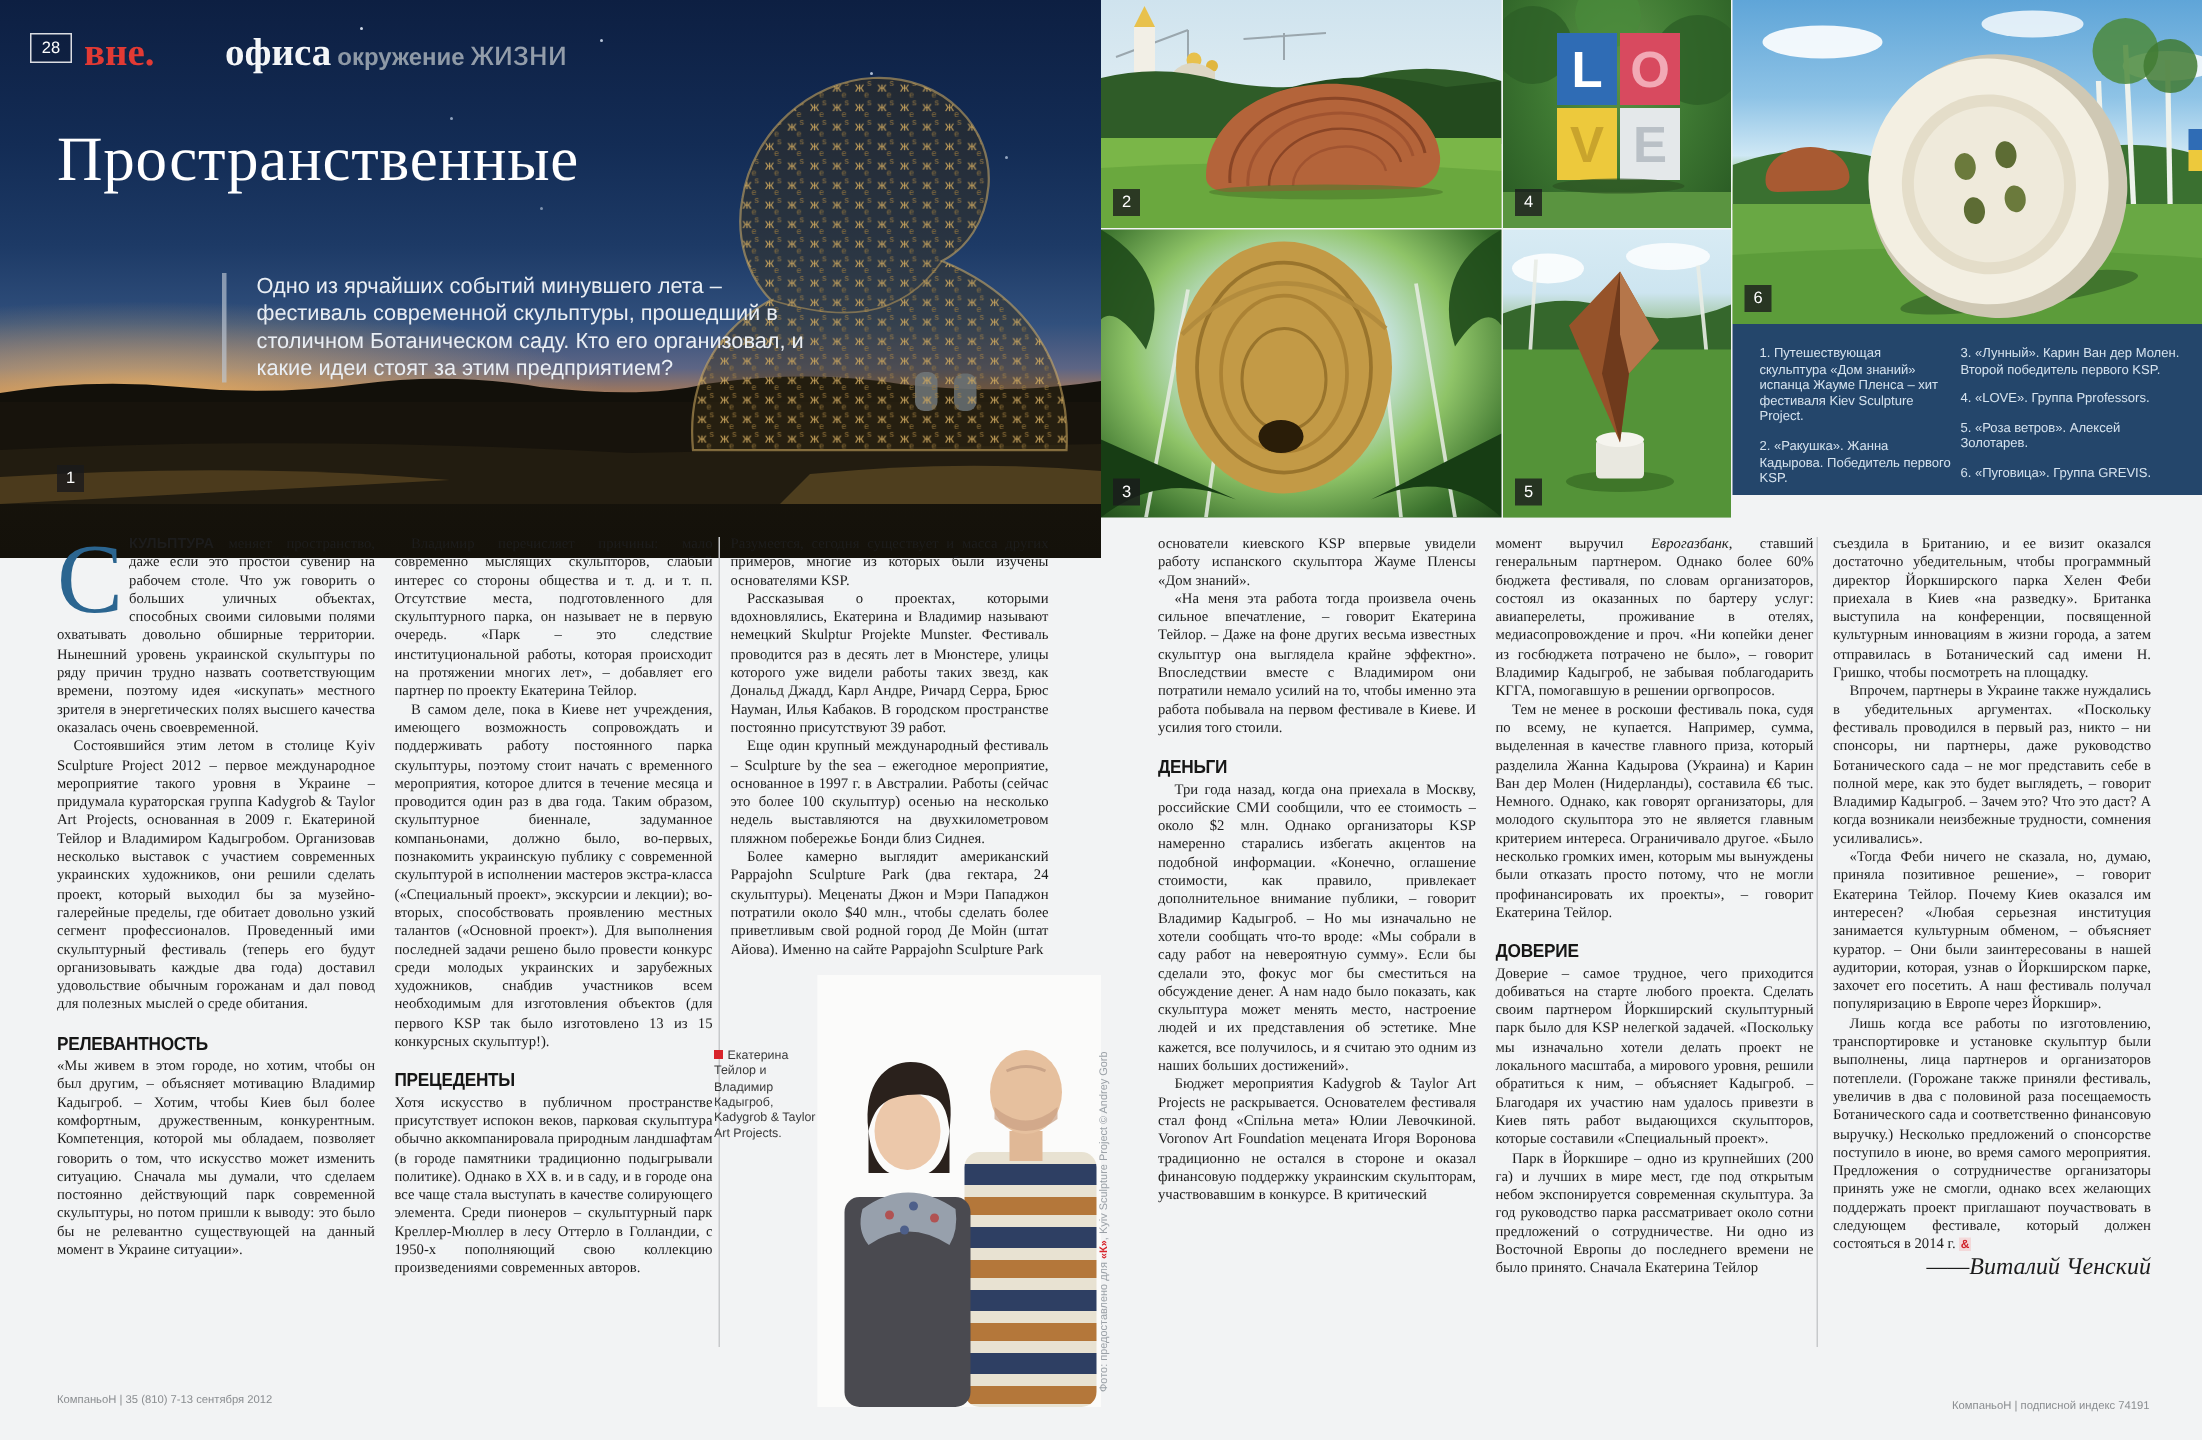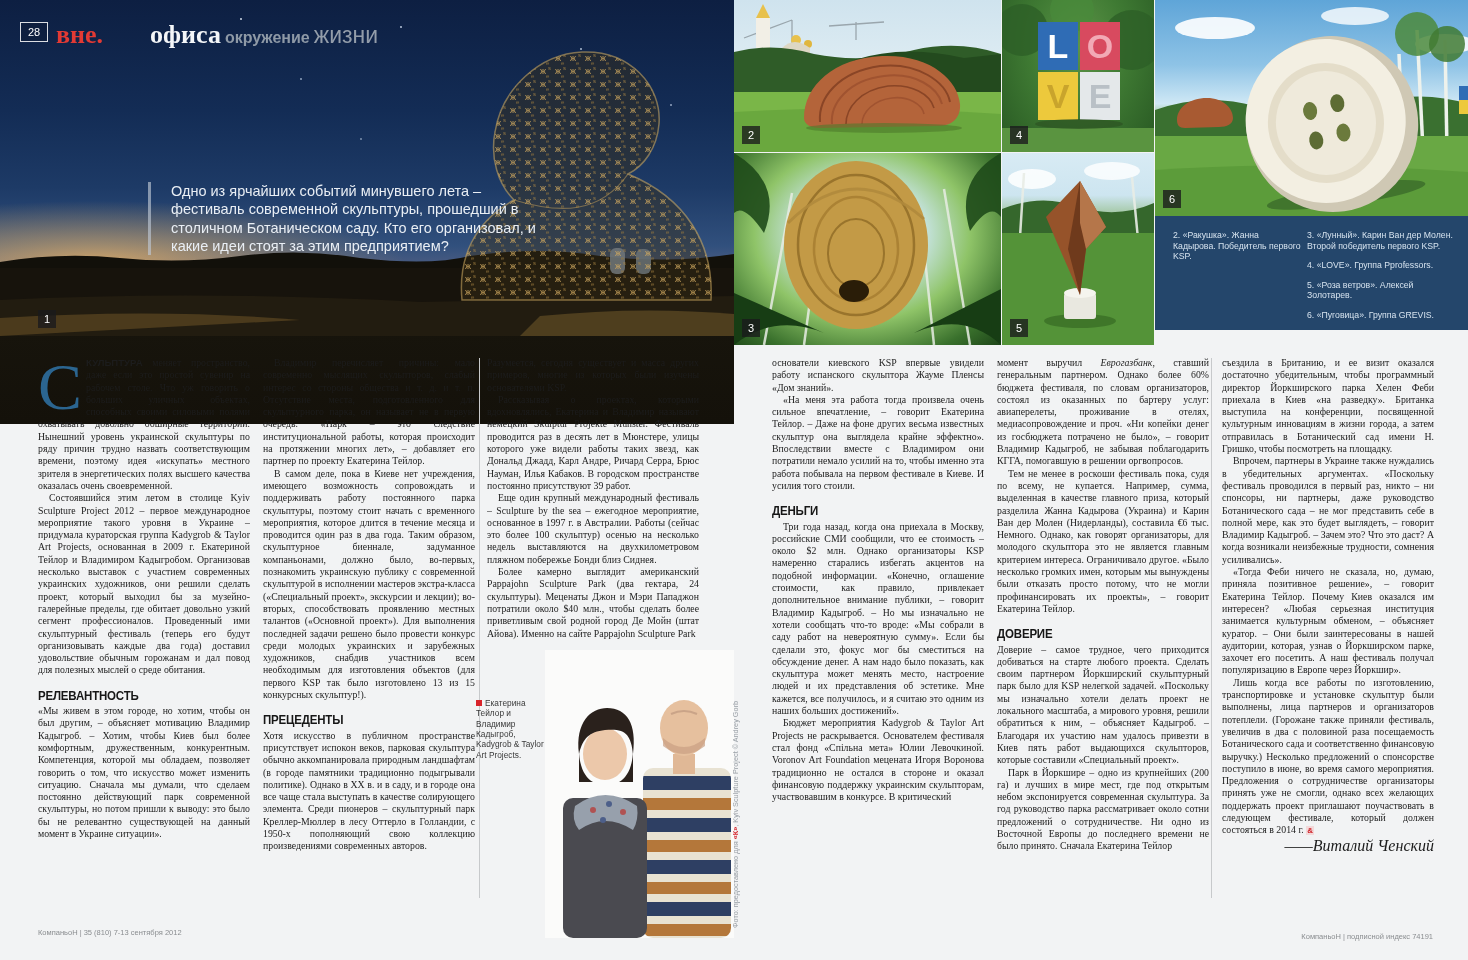--- a/index.html
+++ b/index.html
@@ -1,21 +1,21 @@
 <!DOCTYPE html>
 <html><head>
 <meta charset="utf-8">
 <style>
   html,body{margin:0;padding:0;background:#dfe1e3;}
   .spread{position:relative;width:1468px;height:960px;background:#f2f3f4;overflow:hidden;
           font-family:"Liberation Serif",serif;}
   .abs{position:absolute;}
 
   
-  .hero{position:absolute;left:0;top:0;width:734px;height:424px;overflow:hidden;
+  .hero{position:absolute;left:0;top:0;width:734px;height:372px;overflow:hidden;
         background:linear-gradient(180deg,#0d1f42 0%,#132c55 26%,#1d3a66 44%,#31507d 58%,
                    #5d6585 66%,#b97f4e 72%,#e8a95c 75%,#caa058 76.5%,#17140c 78%,#14110a 100%);}
   .hero .glow{position:absolute;left:-60px;top:190px;width:520px;height:120px;
         background:radial-gradient(ellipse at 30% 60%,rgba(248,186,98,.75),rgba(248,186,98,0) 60%);}
   .hero .stars{position:absolute;left:240px;top:18px;width:2px;height:2px;background:#cfd8e6;border-radius:50%;
         box-shadow:160px 8px #b9c6da,340px 30px #aebcd2,520px -4px #c2cede,640px 44px #9fb0c8,
                    60px 60px #8fa2bd,430px 86px #93a5c0,700px 110px #7e92ae,120px 120px #7e92ae;}
   .heroSvg{position:absolute;left:0;top:0;}
 
   .pagenum{border:1px solid rgba(255,255,255,.85);color:#fff;font-family:"Liberation Sans",sans-serif;
@@ -128,21 +128,21 @@
     <div class="abs" style="left:20px;top:22px;">
       <div class="pagenum">28</div>
     </div>
 
     <div class="brand"><span class="b1">вне.</span><span class="b2">офиса</span>
       <span class="b3">окружение</span>
       <span class="b4">жизни</span>
     </div>
 
     <h1 class="heroTitle" style="margin:0;">
-      <br>
+      <span>Пространственные</span><br>
     </h1>
 
     <p class="heroIntro" style="margin:0;">Одно из ярчайших событий минувшего лета – фестиваль современной скульптуры, прошедший в столичном Ботаническом саду. Кто его организовал, и какие идеи стоят за этим предприятием?</p>
 
     <div class="num" style="left:38px;top:310px;">1</div>
   </div>
 
   <div class="photo ph2">
     <svg width="267" height="152" viewBox="0 0 267 152">
 
@@ -279,20 +279,21 @@
       </g>
     </svg>
     <div class="num" style="left:8px;bottom:8px;">6</div>
     <div class="p29" style="position:absolute;right:10px;top:12px;">
       
     </div>
   </div>
 
   <div class="capBox">
     <div class="cA">
+      <div class="capItem">1. Путешествующая скульптура «Дом знаний» испанца Жауме Пленса – хит фестиваля Kiev Sculpture Project.</div>
       <div class="capItem">2. «Ракушка». Жанна Кадырова. Победитель первого KSP.</div>
     </div>
     <div class="cB">
       <div class="capItem">3. «Лунный». Карин Ван дер Молен. Второй победитель первого KSP.</div>
       <div class="capItem">4. «LOVE». Группа Pprofessors.</div>
       <div class="capItem">5. «Роза ветров». Алексей Золотарев.</div>
       <div class="capItem">6. «Пуговица». Группа GREVIS.</div>
     </div>
   </div>
 

